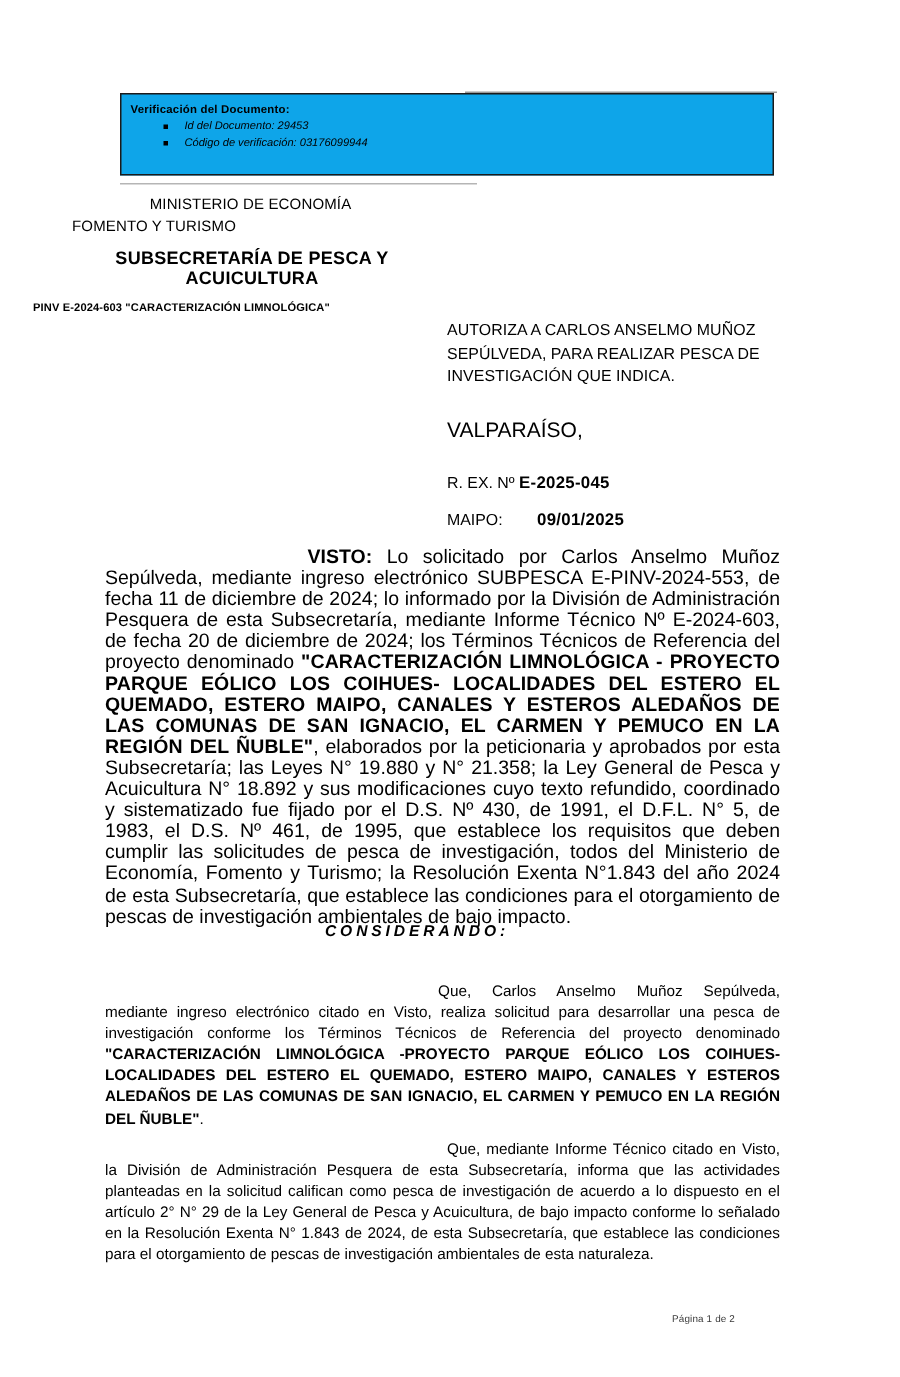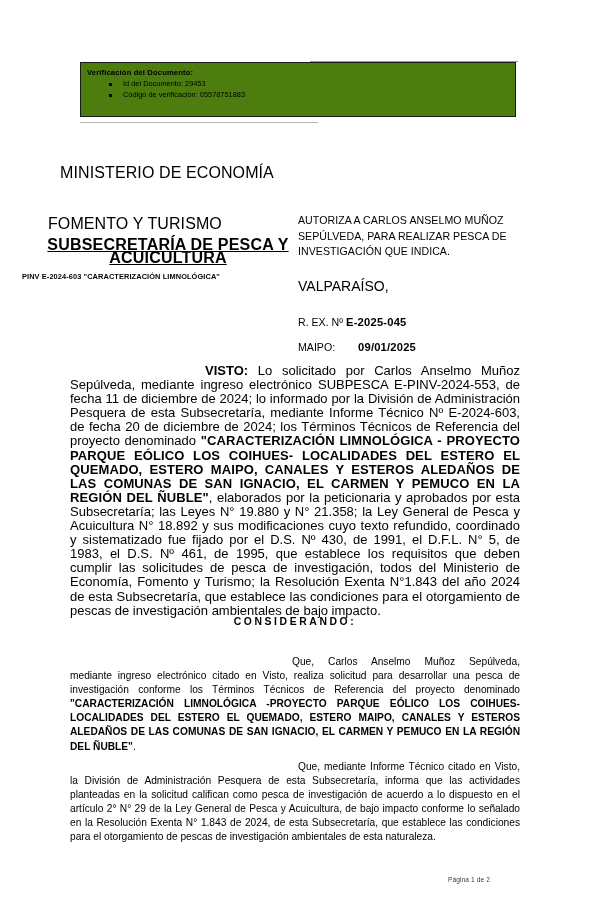--- a/index.html
+++ b/index.html
@@ -18,41 +18,42 @@
 
   
   #verification-box {
     position: absolute;
     left: 80px;
     top: 62px;
     width: 436px;
     height: 55px;
     border: 1.4px solid #1a1a1a;
     box-sizing: border-box;
-    background: #4d7c0f;
+    background: #0ea5e9;
     padding: 5px 0 0 6px;
   }
   #verification-box .vb-title {
     font-size: 7.6px;
     font-weight: bold;
     letter-spacing: 0.15px;
     line-height: 10px;
     margin: 0 0 1px 0;
   }
   #verification-box ul {
     list-style: none;
     margin: 0;
     padding: 0;
   }
   #verification-box li {
     font-size: 7.4px;
     line-height: 10.5px;
     padding-left: 36px;
     position: relative;
     white-space: nowrap;
+    font-style: italic;
   }
   #verification-box li:before {
     content: "";
     position: absolute;
     left: 22px;
     top: 4px;
     width: 3px;
     height: 3px;
     background: #000;
   }
@@ -77,33 +78,31 @@
   
   #letterhead {
     position: absolute;
     left: 22px;
     top: 130px;
     width: 268px;
     text-align: center;
   }
   #letterhead .lh-line1,
   #letterhead .lh-line2 {
-    font-size: 16px;
+    font-size: 10px;
     line-height: 14.5px;
     letter-spacing: 0.1px;
-    margin-top: 36px;
   }
   #letterhead .lh-line1 { text-align: center; padding-left: 22px; }
   #letterhead .lh-line2 { text-align: left; padding-left: 26px; }
   #letterhead .lh-sub {
     margin-top: 7px;
-    font-size: 16px;
+    font-size: 12px;
     font-weight: bold;
     line-height: 13px;
-    text-decoration: underline;
     letter-spacing: 0.2px;
     padding-left: 24px;
   }
   #letterhead .lh-project {
     margin-top: 8px;
     font-size: 7.4px;
     font-weight: bold;
     text-align: left;
     letter-spacing: 0.1px;
     white-space: nowrap;
@@ -152,27 +151,28 @@
     text-justify: inter-word;
   }
   #body-visto .indent { display: inline-block; width: 135px; }
   #body-visto b.caps {
     font-weight: bold;
     letter-spacing: 0.1px;
   }
 
   #considerando-heading {
     position: absolute;
-    left: 70px;
+    left: 53px;
     top: 616px;
     width: 450px;
     text-align: center;
     font-size: 10.4px;
     font-weight: bold;
     letter-spacing: 2.6px;
+    font-style: italic;
   }
 
   #body-cons1 {
     position: absolute;
     left: 70px;
     top: 655px;
     width: 450px;
     font-size: 10.2px;
     line-height: 14.1px;
     text-align: justify;
@@ -202,21 +202,21 @@
 </style>
 </head>
 <body>
 
 <div class="artifact-top"></div>
 
 <div id="verification-box">
   <div class="vb-title">Verificación del Documento:</div>
   <ul>
     <li>Id del Documento: 29453</li>
-    <li>Código de verificación: 05578751883</li>
+    <li>Código de verificación: 03176099944</li>
   </ul>
 </div>
 
 <div class="artifact-bottom"></div>
 
 <div id="letterhead">
   <div class="lh-line1">MINISTERIO DE ECONOMÍA</div>
   <div class="lh-line2">FOMENTO Y TURISMO</div>
   <div class="lh-sub">SUBSECRETARÍA DE PESCA Y ACUICULTURA</div>
   <div class="lh-project">PINV E-2024-603 "CARACTERIZACIÓN LIMNOLÓGICA"</div>

